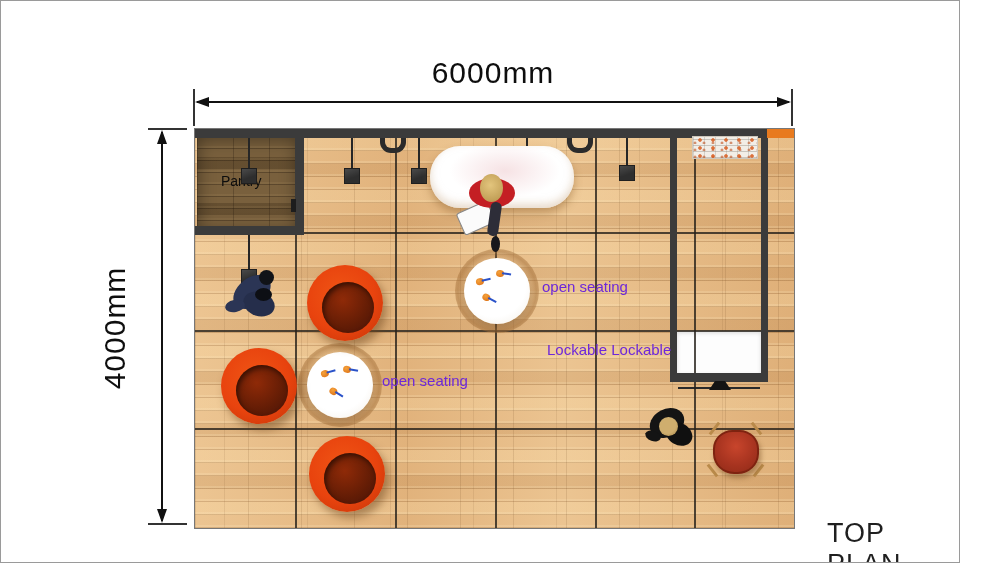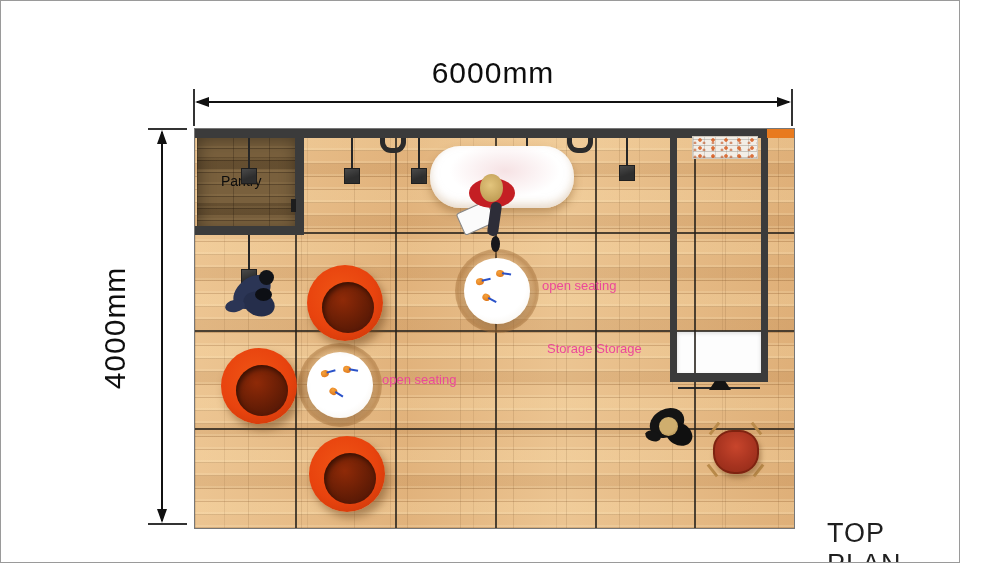--- a/index.html
+++ b/index.html
@@ -105,21 +105,21 @@
   .chair-r .seat{position:absolute;left:4px;top:9px;width:46px;height:44px;
     border-radius:42% 42% 46% 46%;
     background:radial-gradient(circle at 50% 36%, #c8452c 0%, #a83420 55%, #8f2a17 100%);
     border:2px solid #7e2310;box-sizing:border-box;box-shadow:2px 4px 5px rgba(110,70,30,.45);}
 
   
   .reception-sign{position:absolute;left:491px;top:349px;width:104px;height:47px;z-index:10;
     background:#ffffff;border-radius:9px;box-shadow:0 2px 5px rgba(130,90,45,.4);
     display:flex;align-items:center;justify-content:center;font-size:15px;color:#1c1c1c;}
 
-  .floor-label{position:absolute;z-index:10;font-size:13px;color:#ec4899;white-space:nowrap;}
+  .floor-label{position:absolute;z-index:10;font-size:15px;color:#6d28d9;white-space:nowrap;}
 
   
   .dim-line{position:absolute;background:#111;}
   .ext-line{position:absolute;background:#333;}
   .arrow{position:absolute;width:0;height:0;}
   .arrow-left{border-top:5px solid transparent;border-bottom:5px solid transparent;border-right:14px solid #111;}
   .arrow-right{border-top:5px solid transparent;border-bottom:5px solid transparent;border-left:14px solid #111;}
   .arrow-up{border-left:5px solid transparent;border-right:5px solid transparent;border-bottom:14px solid #111;}
   .arrow-down{border-left:5px solid transparent;border-right:5px solid transparent;border-top:14px solid #111;}
   .dim-text{position:absolute;font-size:30px;color:#0e0e0e;letter-spacing:1px;}
@@ -225,21 +225,21 @@
           <b></b>
           <i></i>
         </span>
       <span class="mini" style="left:22px;top:36px;transform:rotate(32deg);">
           <b></b>
           <i></i>
         </span>
     </div>
     <div class="floor-label" style="left:187px;top:243px;">open seating</div>
 
-    <div class="floor-label" style="left:352px;top:212px;">Storage Storage</div>
+    <div class="floor-label" style="left:352px;top:212px;">Lockable Lockable</div>
 
     <div class="chair-o" style="left:112px;top:136px;">
         <div class="pit"></div>
       </div>
     <div class="chair-o" style="left:26px;top:219px;">
         <div class="pit"></div>
       </div>
     <div class="chair-o" style="left:114px;top:307px;">
         <div class="pit"></div>
       </div>

